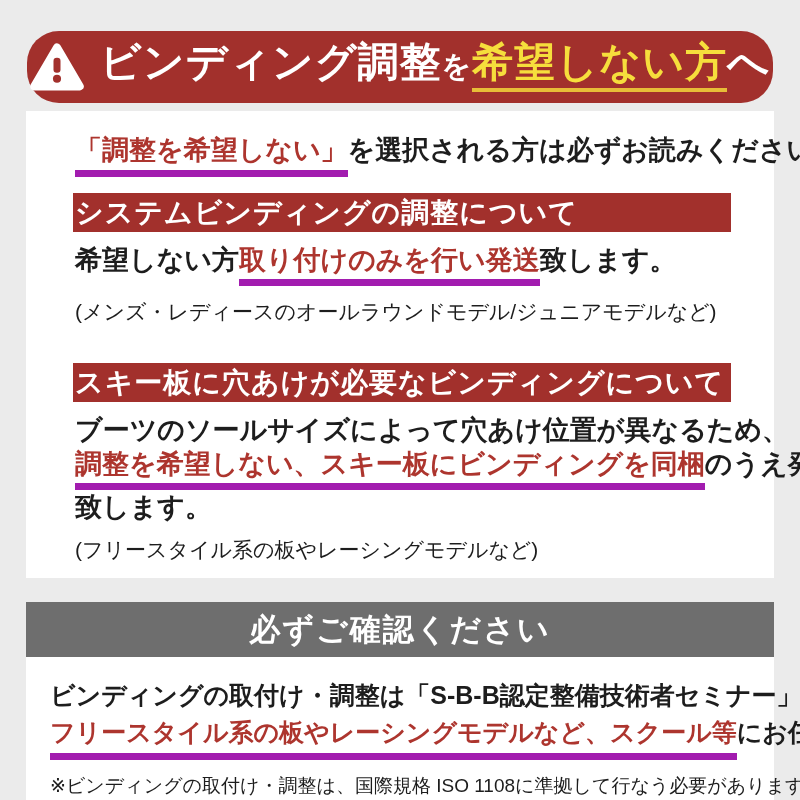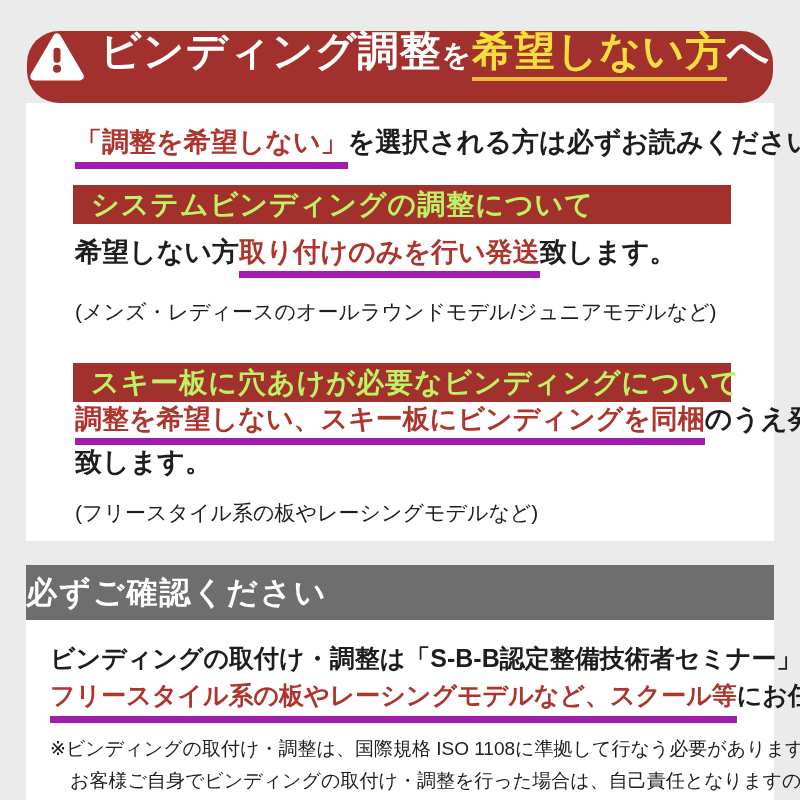--- a/index.html
+++ b/index.html
@@ -7,24 +7,24 @@
     width:800px;height:800px;
     background:#ebebeb;
     font-family:"Liberation Sans","DejaVu Sans",sans-serif;
     color:#1d1d1d;
     overflow:hidden;
   }
   .page{width:800px;height:800px;position:relative;}
 
   
   .banner-top{
-    margin:31px 27px 0 27px;
+    margin:31px 27px 8px 27px;
     height:72px;
     background:#a2302c;
-    display:flex;align-items:flex-start;justify-content:center;
+    display:flex;align-items:center;justify-content:center;
     gap:16px;
     border-radius:32px;
   }
   .warn-icon{width:54px;height:50px;flex:0 0 auto;margin-top:2px;}
   .banner-title{
     font-weight:bold;color:#ffffff;
     font-size:41px;letter-spacing:1px;
     white-space:nowrap;line-height:1;
   }
   .banner-title .particle{font-size:29px;}
@@ -49,44 +49,44 @@
   .em-red{
     color:#ad352e;
     display:inline-block;
     border-bottom:7px solid #a21caf;
     padding-bottom:2px;
   }
   .redbar{
     margin:16px 0 0 47px;
     width:658px;height:39px;
     background:#a2302c;
-    color:#bef264;font-weight:bold;font-size:28px;
+    color:#ffffff;font-weight:bold;font-size:28px;
     display:flex;align-items:center;
-    padding-left:18px;box-sizing:border-box;
+    padding-left:2px;box-sizing:border-box;
     letter-spacing:1px;white-space:nowrap;
   }
   .body-line{
     margin:11px 42px 0 49px;
     font-size:27px;font-weight:bold;line-height:1.26;
     white-space:nowrap;
   }
   .body-line.cont{margin-top:0;}
   .small-note{
-    margin:20px 42px 0 49px;
+    margin:12px 42px 0 49px;
     font-size:21px;font-weight:500;line-height:1.3;
     white-space:nowrap;
   }
   .gap-lg{margin-top:38px;}
 
   
   .banner-confirm{
     margin:24px 26px 0 26px;
     height:55px;
     background:#6e6e6e;
-    display:flex;align-items:center;justify-content:flex-start;
+    display:flex;align-items:center;justify-content:center;
   }
   .confirm-title{
     color:#ffffff;font-weight:bold;font-size:31px;
     letter-spacing:2px;line-height:1;
   }
   .panel2{padding:20px 0 18px 0;}
   .p2-line{
     margin:0 24px 0 24px;
     font-size:25px;font-weight:bold;line-height:1.48;
     white-space:nowrap;
@@ -121,20 +121,21 @@
       </div>
 
     <div class="body-line"><span>希望しない方</span><span class="em-red">取り付けのみを行い発送</span><span>致します。</span></div>
 
     <div class="small-note">(メンズ・レディースのオールラウンドモデル/ジュニアモデルなど)</div>
 
     <div class="redbar gap-lg">
         <span>スキー板に穴あけが必要なビンディングについて</span>
       </div>
 
+    <div class="body-line">ブーツのソールサイズによって穴あけ位置が異なるため、</div>
 
     <div class="body-line cont"><span class="em-red">調整を希望しない、スキー板にビンディングを同梱</span><span>のうえ発送</span></div>
 
     <div class="body-line cont">致します。</div>
 
     <div class="small-note">(フリースタイル系の板やレーシングモデルなど)</div>
 
   </div>
 
   <div class="banner-confirm">

